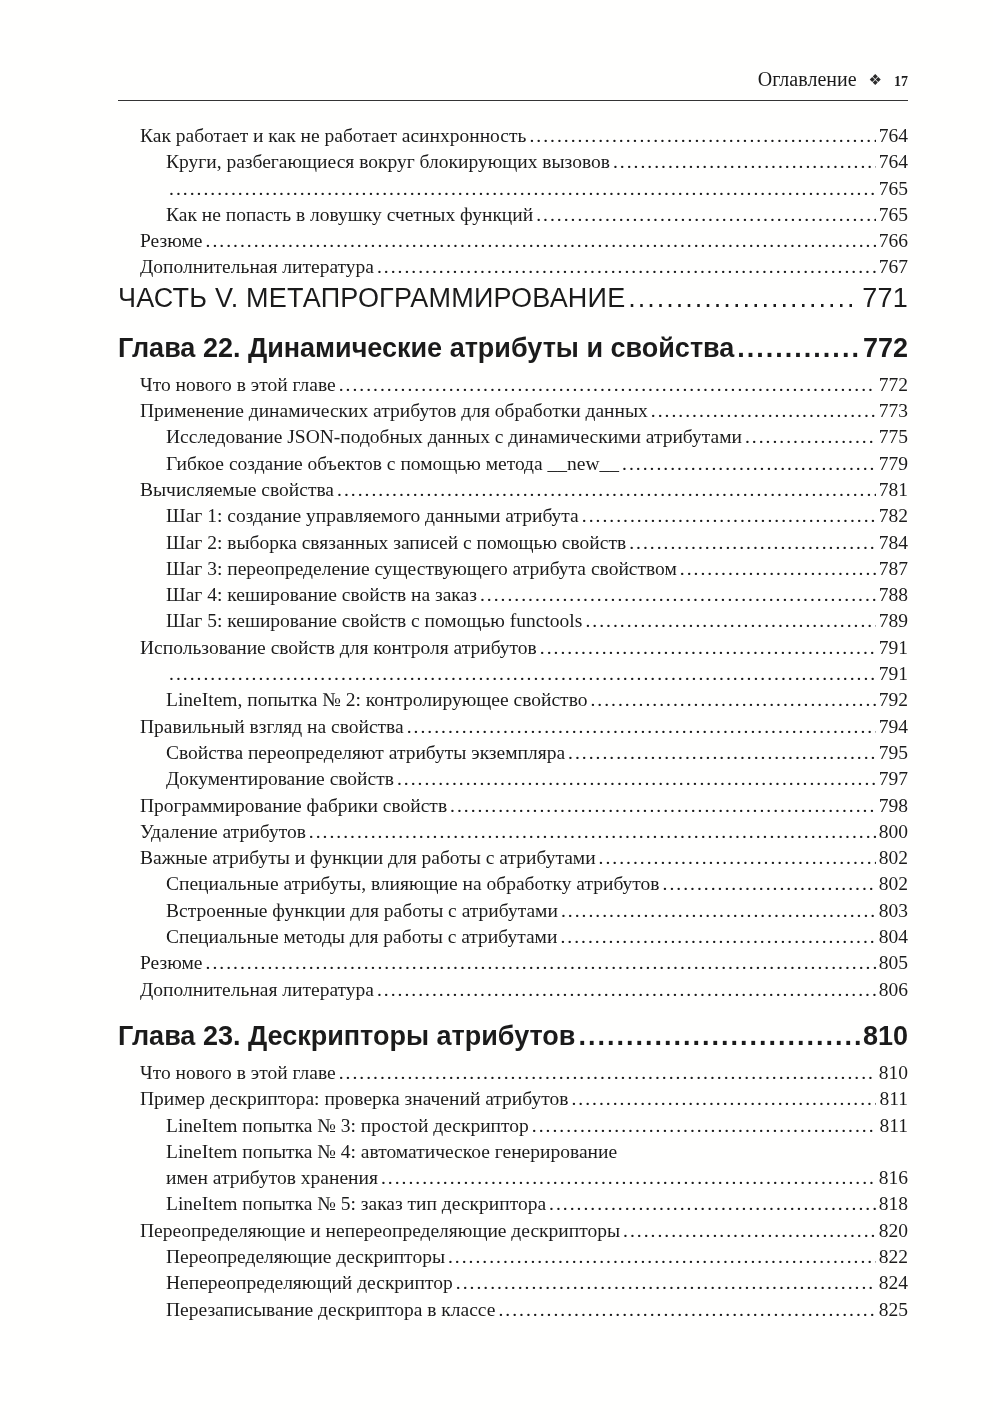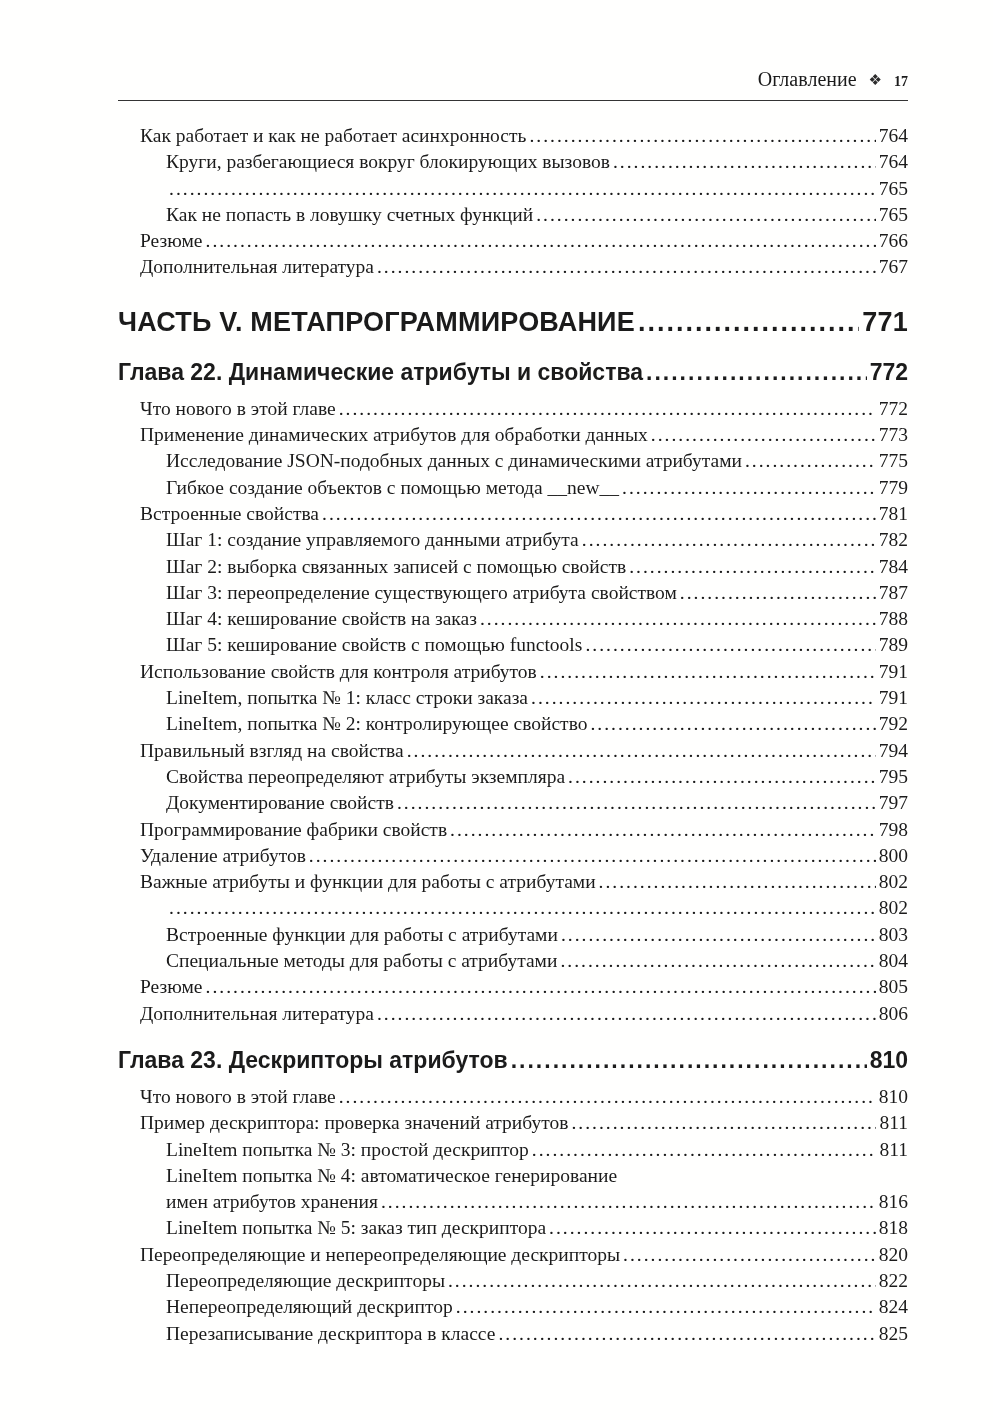--- a/index.html
+++ b/index.html
@@ -52,31 +52,30 @@
   .toc-row .dots::after {
     content: "....................................................................................................................................................................";
   }
   .toc-row .p { white-space: nowrap; }
 
   .level-1 { padding-left: 22px; }
   .level-2 { padding-left: 48px; }
 
   .part {
     font-family: "Liberation Sans", sans-serif;
-    font-weight: 700;
+    font-weight: 400;
     font-size: 27px;
     line-height: 34px;
-    margin-top: 24px;
     margin-bottom: 8px;
     letter-spacing: 0.2px;
   }
   .chapter {
     font-family: "Liberation Sans", sans-serif;
     font-weight: 700;
-    font-size: 23px;
+    font-size: 27px;
     line-height: 30px;
     margin-top: 18px;
     margin-bottom: 9px;
   }
 </style>
 </head>
 <body>
 
 <div class="page">
   <div class="content">
@@ -141,21 +140,21 @@
           <span class="t">Исследование JSON-подобных данных с динамическими атрибутами</span>
           <span class="dots"></span>
           <span class="p">775</span>
         </div>
         <div class="toc-row level-2">
           <span class="t">Гибкое создание объектов с помощью метода __new__</span>
           <span class="dots"></span>
           <span class="p">779</span>
         </div>
         <div class="toc-row level-1">
-          <span class="t">Встроенные свойства</span>
+          <span class="t">Вычисляемые свойства</span>
           <span class="dots"></span>
           <span class="p">781</span>
         </div>
         <div class="toc-row level-2">
           <span class="t">Шаг 1: создание управляемого данными атрибута</span>
           <span class="dots"></span>
           <span class="p">782</span>
         </div>
         <div class="toc-row level-2">
           <span class="t">Шаг 2: выборка связанных записей с помощью свойств</span>
@@ -176,21 +175,20 @@
           <span class="t">Шаг 5: кеширование свойств с помощью functools</span>
           <span class="dots"></span>
           <span class="p">789</span>
         </div>
         <div class="toc-row level-1">
           <span class="t">Использование свойств для контроля атрибутов</span>
           <span class="dots"></span>
           <span class="p">791</span>
         </div>
         <div class="toc-row level-2">
-          <span class="t">LineItem, попытка № 1: класс строки заказа</span>
           <span class="dots"></span>
           <span class="p">791</span>
         </div>
         <div class="toc-row level-2">
           <span class="t">LineItem, попытка № 2: контролирующее свойство</span>
           <span class="dots"></span>
           <span class="p">792</span>
         </div>
         <div class="toc-row level-1">
           <span class="t">Правильный взгляд на свойства</span>
@@ -216,20 +214,21 @@
           <span class="t">Удаление атрибутов</span>
           <span class="dots"></span>
           <span class="p">800</span>
         </div>
         <div class="toc-row level-1">
           <span class="t">Важные атрибуты и функции для работы с атрибутами</span>
           <span class="dots"></span>
           <span class="p">802</span>
         </div>
         <div class="toc-row level-2">
+          <span class="t">Специальные атрибуты, влияющие на обработку атрибутов</span>
           <span class="dots"></span>
           <span class="p">802</span>
         </div>
         <div class="toc-row level-2">
           <span class="t">Встроенные функции для работы с атрибутами</span>
           <span class="dots"></span>
           <span class="p">803</span>
         </div>
         <div class="toc-row level-2">
           <span class="t">Специальные методы для работы с атрибутами</span>

